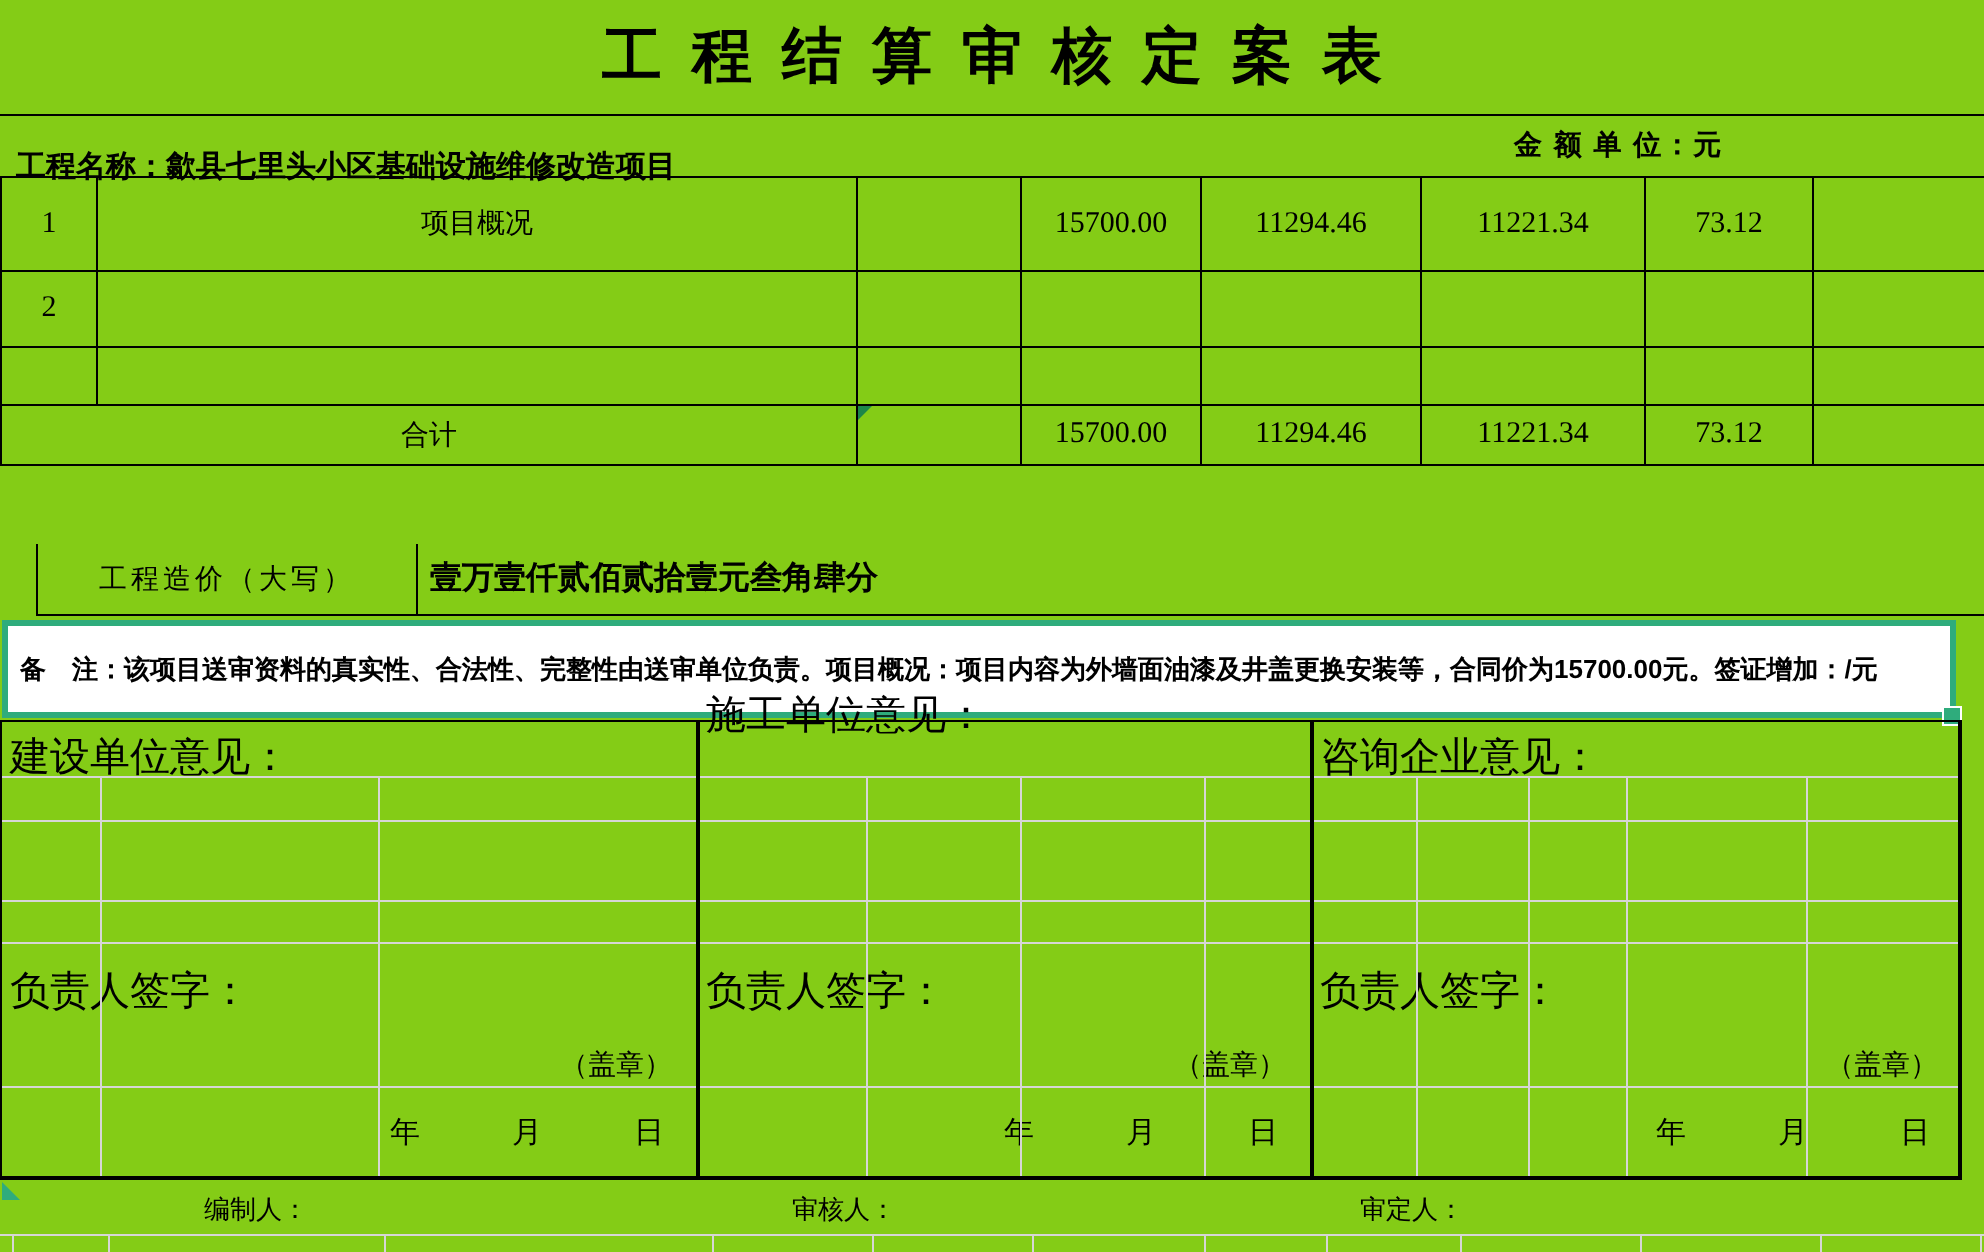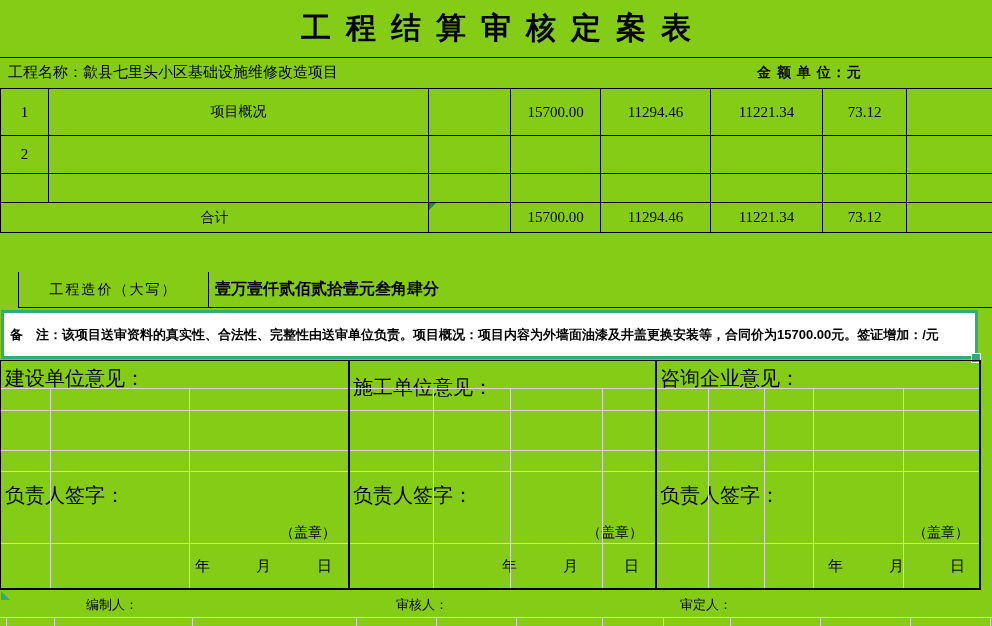--- a/index.html
+++ b/index.html
@@ -7,21 +7,21 @@
   body { font-family:"Liberation Sans","DejaVu Sans",sans-serif; color:#000; }
   #canvas { position:relative; width:992px; height:626px; background:#84cc16; overflow:hidden; }
 
   
   .title { position:absolute; top:8px; left:0; width:992px; text-align:center;
            font-family:"Liberation Serif","DejaVu Serif",serif;
            font-size:30px; font-weight:bold; letter-spacing:15px; text-indent:15px; }
 
   
   .namerow { position:absolute; top:57px; left:0; width:992px; height:31px; border-top:1px solid #000; }
-  .namerow .pname { position:absolute; left:8px; top:5px; font-size:15px; font-weight:normal;text-align:right; }
+  .namerow .pname { position:absolute; left:8px; top:16px; font-size:15px; font-weight:bold;text-align:right; }
   .namerow .unit  { position:absolute; left:757px; top:6px; font-size:14px; font-weight:bold; letter-spacing:1px;text-align:right; }
 
   
   table.main { position:absolute; top:88px; left:0; width:992px; border-collapse:collapse; table-layout:fixed; }
   table.main td { border:1px solid #000; text-align:center; vertical-align:middle; font-size:14px; overflow:hidden; }
   table.main td.num { font-family:"Liberation Serif","DejaVu Serif",serif; font-size:15px; }
   td.tri-cell { position:relative; }
   .err-tri { position:absolute; top:0; left:0; width:0; height:0;
              border-top:7px solid #1D8649; border-right:7px solid transparent; }
 
@@ -138,39 +138,39 @@
 
   <div class="sec-label" style="left:5px; top:365px;">建设单位意见：</div>
   <div class="sec-label" style="left:5px; top:482px;">负责人签字：</div>
   <div class="seal-row" style="left:0; width:348px;">（盖章）</div>
   <div class="date-row" style="left:0; width:348px;">
     <span>年</span>
     <span>月</span>
     <span>日</span>
   </div>
 
-  <div class="sec-label" style="left:353px; top:374px;">施工单位意见：</div>
+  <div class="sec-label" style="left:353px; top:344px;">施工单位意见：</div>
   <div class="sec-label" style="left:353px; top:482px;">负责人签字：</div>
   <div class="seal-row" style="left:348px; width:307px;">（盖章）</div>
   <div class="date-row" style="left:348px; width:307px;">
     <span>年</span>
     <span>月</span>
     <span>日</span>
   </div>
 
   <div class="sec-label" style="left:660px; top:365px;">咨询企业意见：</div>
   <div class="sec-label" style="left:660px; top:482px;">负责人签字：</div>
   <div class="seal-row" style="left:655px; width:326px;">（盖章）</div>
   <div class="date-row" style="left:655px; width:326px;">
     <span>年</span>
     <span>月</span>
     <span>日</span>
   </div>
 
-  <div class="foot-label" style="left:86px;text-align:center;">编制人：</div>
+  <div class="foot-label" style="left:102px;text-align:center;">编制人：</div>
   <div class="foot-label" style="left:396px;">审核人：</div>
   <div class="foot-label" style="left:680px;">审定人：</div>
 
   <div class="green-corner"></div>
 <div class="grid" style="left: 1px; top: 388px; width: 979px; height: 1px;"></div>
     <div class="grid" style="left: 1px; top: 410px; width: 979px; height: 1px;"></div>
     <div class="grid" style="left: 1px; top: 450px; width: 979px; height: 1px;"></div>
     <div class="grid" style="left: 1px; top: 471px; width: 979px; height: 1px;"></div>
     <div class="grid" style="left: 1px; top: 543px; width: 979px; height: 1px;"></div>
     <div class="grid" style="left: 50px; top: 388px; width: 1px; height: 200px;"></div>

